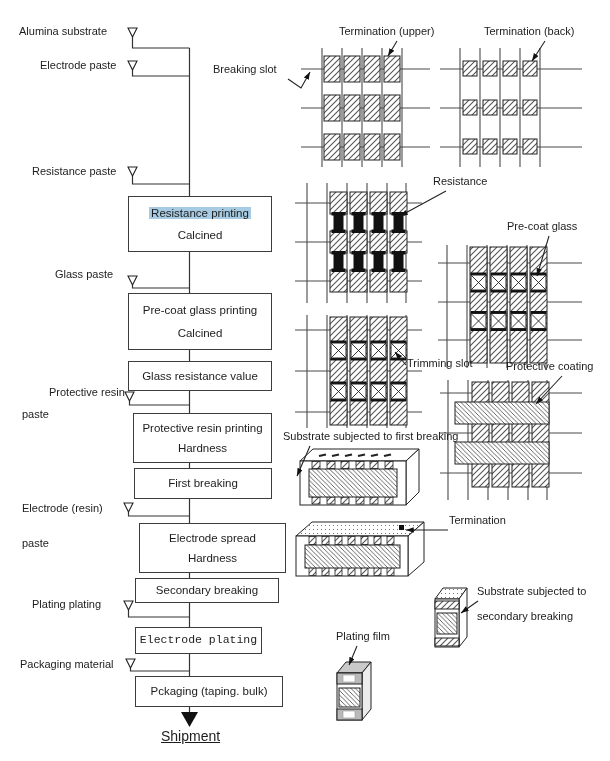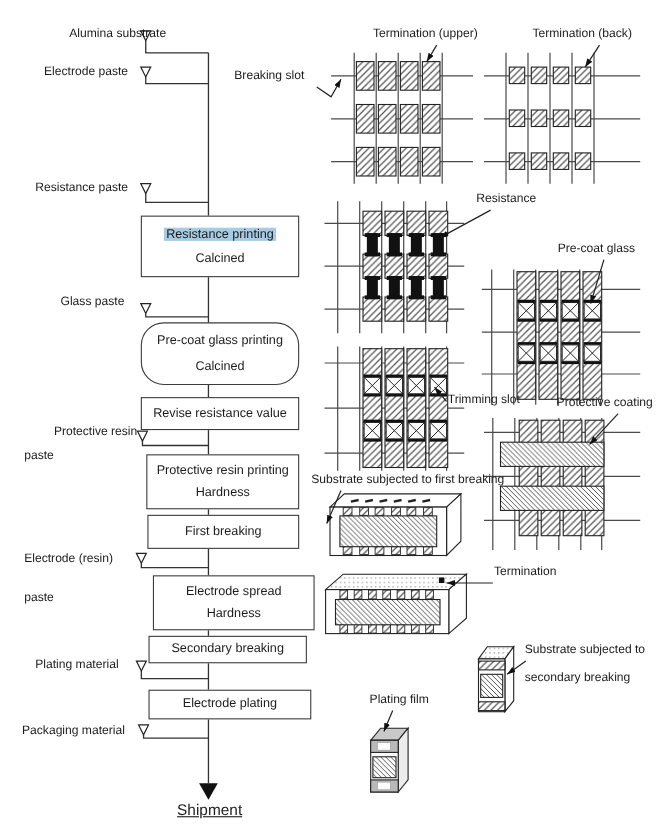--- a/index.html
+++ b/index.html
@@ -325,54 +325,57 @@
       <path d="M448,530 L406,530" marker-end="url(#arr)"></path>
       <path d="M478,601 L461,613" marker-end="url(#arr)"></path>
       <path d="M357,646 L349,665" marker-end="url(#arr)"></path>
     </g>
   </svg>
 
   <div class="box" style="left:128px;top:196px;width:144px;height:56px;">
     <span class="hl">Resistance printing</span>
     <span>Calcined</span>
   </div>
-  <div class="box" style="left:128px;top:293px;width:144px;height:57px;border-radius:21px;">
+  <div class="box" style="left:128px;top:293px;width:144px;height:57px;">
     <span>Pre-coat glass printing</span>
     <span>Calcined</span>
   </div>
   <div class="box" style="left:128px;top:361px;width:144px;height:30px;">
-    <span>Revise resistance value</span>
+    <span>Glass resistance value</span>
   </div>
   <div class="box" style="left:133px;top:413px;width:139px;height:50px;">
     <span>Protective resin printing</span>
     <span>Hardness</span>
   </div>
   <div class="box" style="left:134px;top:468px;width:138px;height:31px;">
     <span>First breaking</span>
   </div>
   <div class="box" style="left:139px;top:523px;width:147px;height:50px;">
     <span>Electrode spread</span>
     <span>Hardness</span>
   </div>
   <div class="box" style="left:135px;top:578px;width:144px;height:25px;">
     <span>Secondary breaking</span>
   </div>
-  <div class="box" style="left:135px;top:627px;width:148px;height:27px;">
+  <div class="box" style="left:135px;top:627px;width:127px;height:27px;font-family:Liberation Mono, monospace;">
     <span>Electrode plating</span>
   </div>
-
-  <div class="lbl" style="left:19px;top:25px;margin-left:44px;">Alumina substrate</div>
+  <div class="box" style="left:135px;top:676px;width:148px;height:31px;">
+    <span>Pckaging (taping. bulk)</span>
+  </div>
+
+  <div class="lbl" style="left:19px;top:25px;">Alumina substrate</div>
   <div class="lbl" style="left:40px;top:59px;">Electrode paste</div>
   <div class="lbl" style="left:32px;top:165px;">Resistance paste</div>
   <div class="lbl" style="left:55px;top:268px;">Glass paste</div>
   <div class="lbl" style="left:22px;top:386px;padding-left:27px;">Protective resin</div>
   <div class="lbl" style="left:22px;top:408px;">paste</div>
   <div class="lbl" style="left:22px;top:502px;">Electrode (resin)</div>
   <div class="lbl" style="left:22px;top:537px;">paste</div>
-  <div class="lbl" style="left:32px;top:598px;">Plating material</div>
+  <div class="lbl" style="left:32px;top:598px;">Plating plating</div>
   <div class="lbl" style="left:20px;top:658px;">Packaging material</div>
 
   <div class="lbl" style="left:339px;top:25px;">Termination (upper)</div>
   <div class="lbl" style="left:484px;top:25px;">Termination (back)</div>
   <div class="lbl" style="left:213px;top:63px;">Breaking slot</div>
   <div class="lbl" style="left:433px;top:175px;">Resistance</div>
   <div class="lbl" style="left:507px;top:220px;">Pre-coat glass</div>
   <div class="lbl" style="left:407px;top:357px;text-align:center;">Trimming slot</div>
   <div class="lbl" style="left:506px;top:360px;">Protective coating</div>
   <div class="lbl" style="left:283px;top:430px;">Substrate subjected to first breaking</div>

